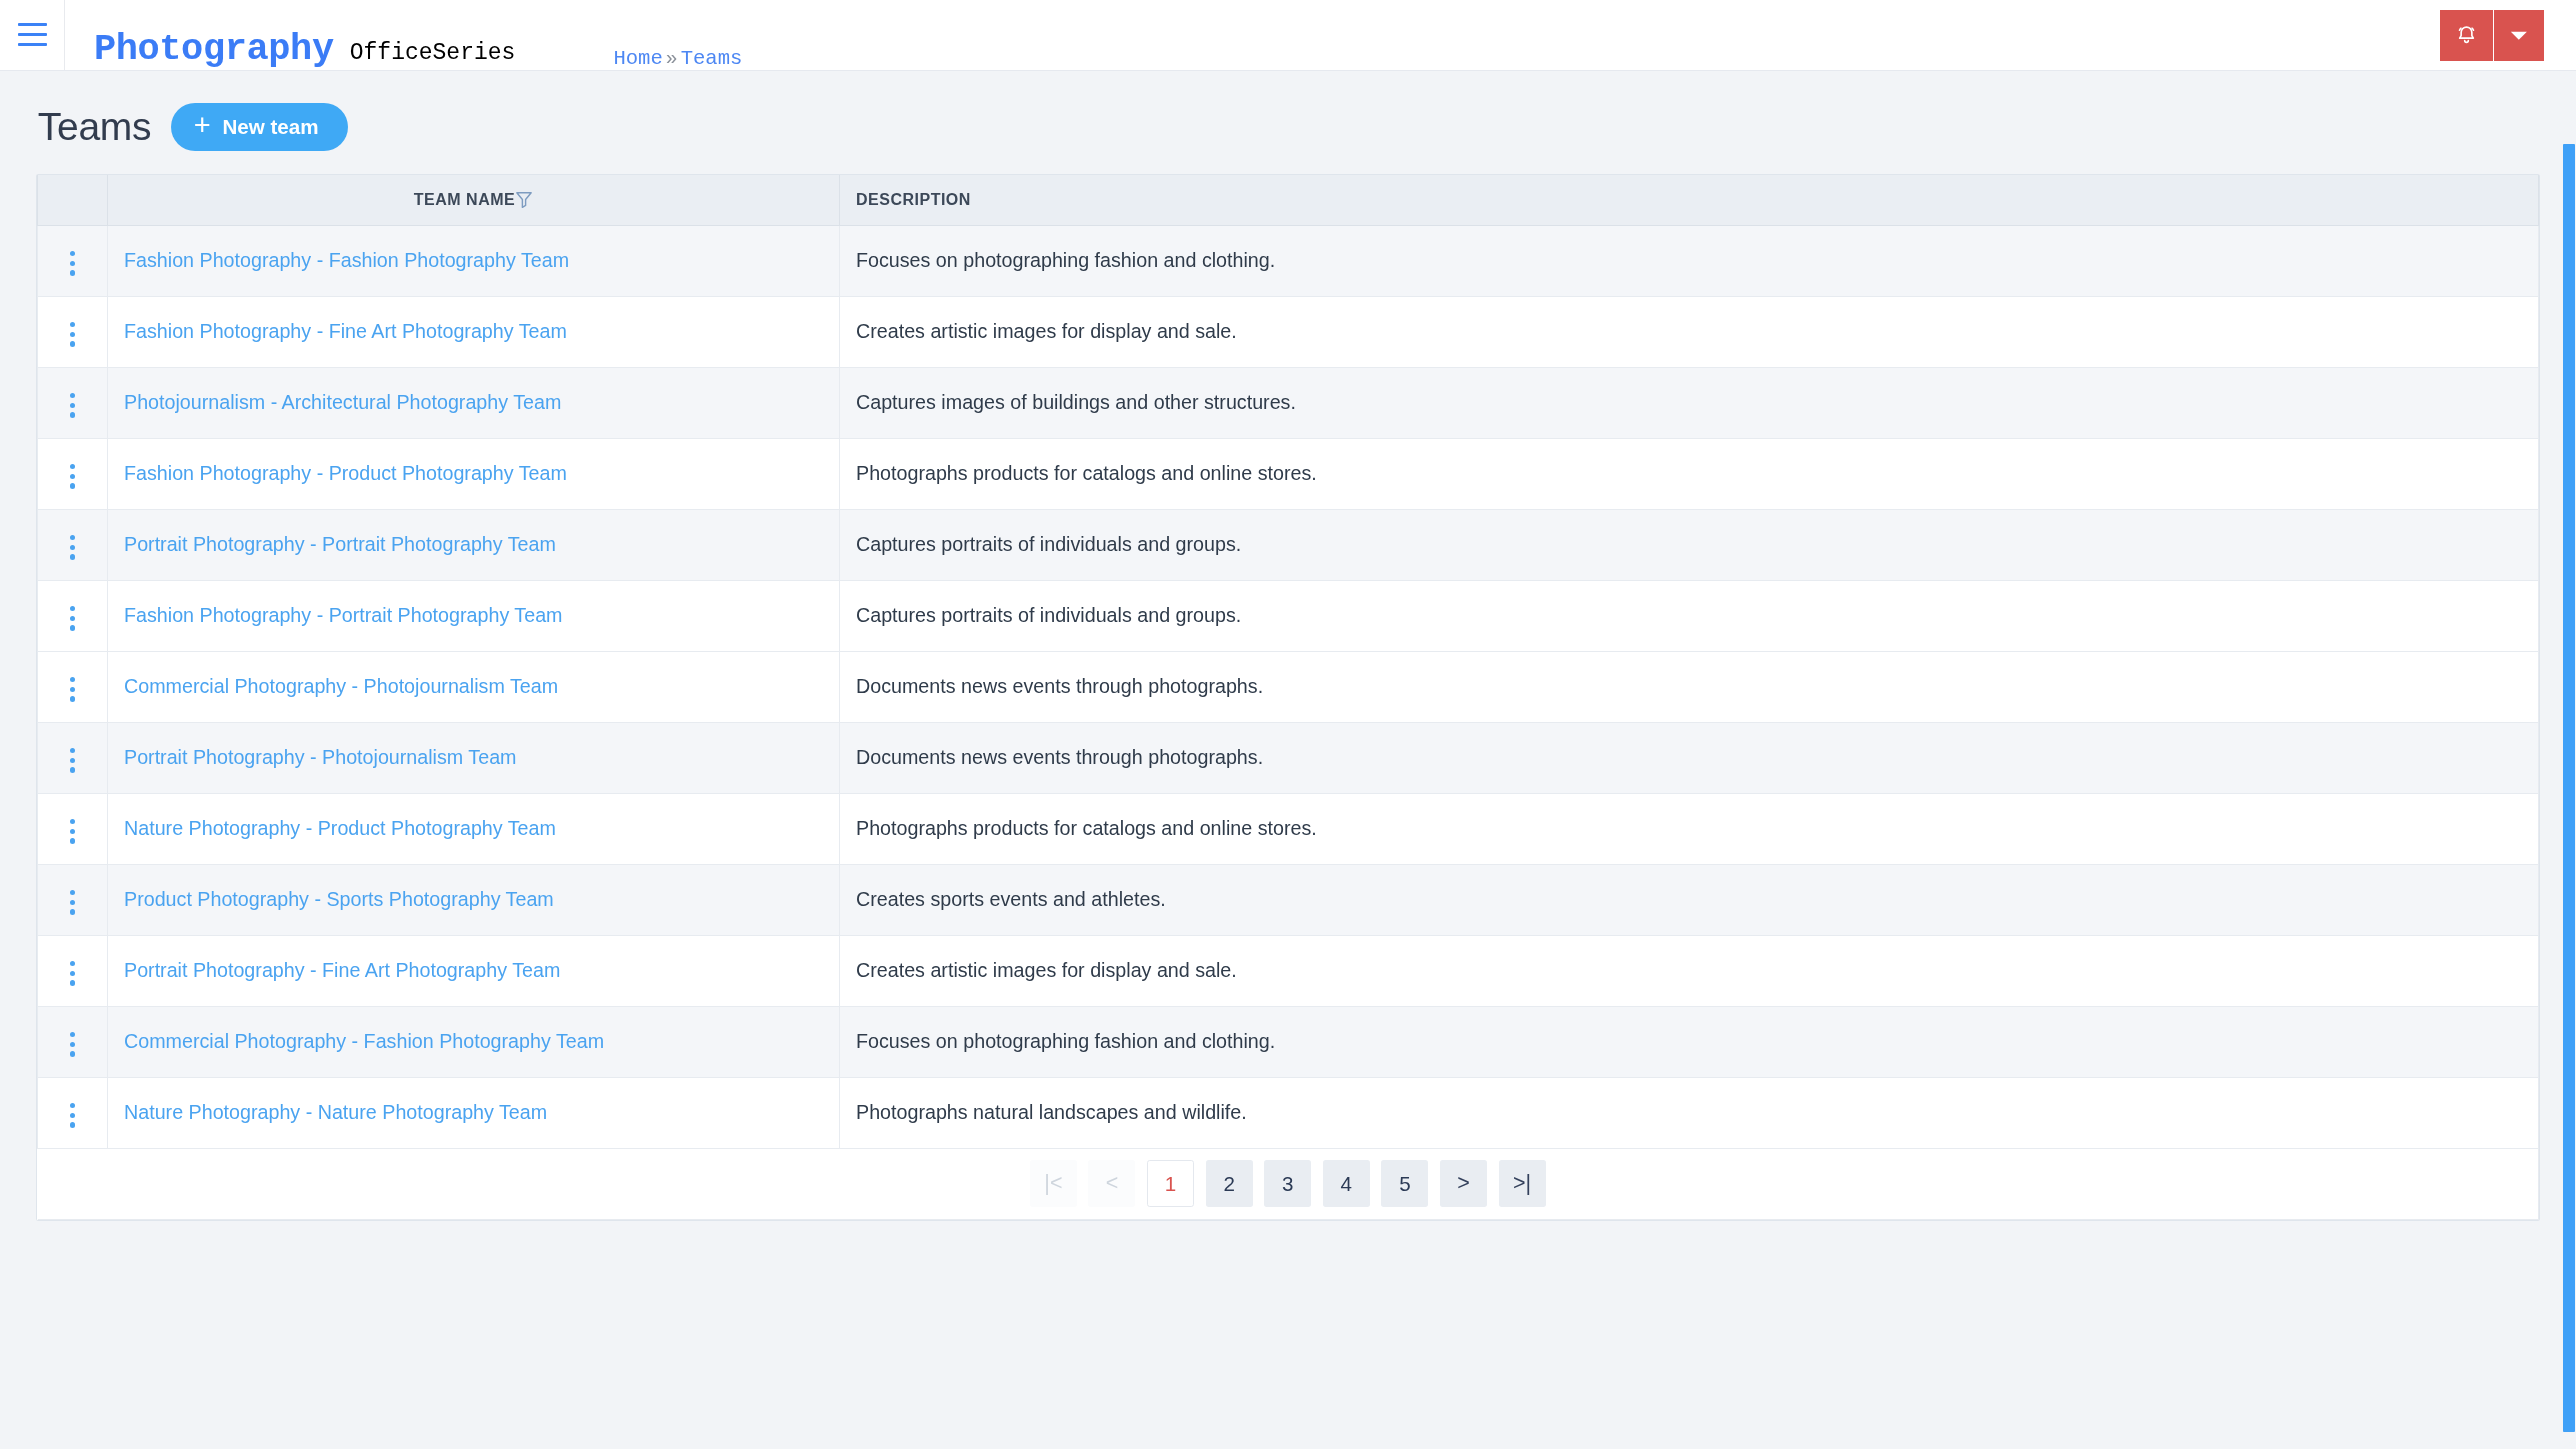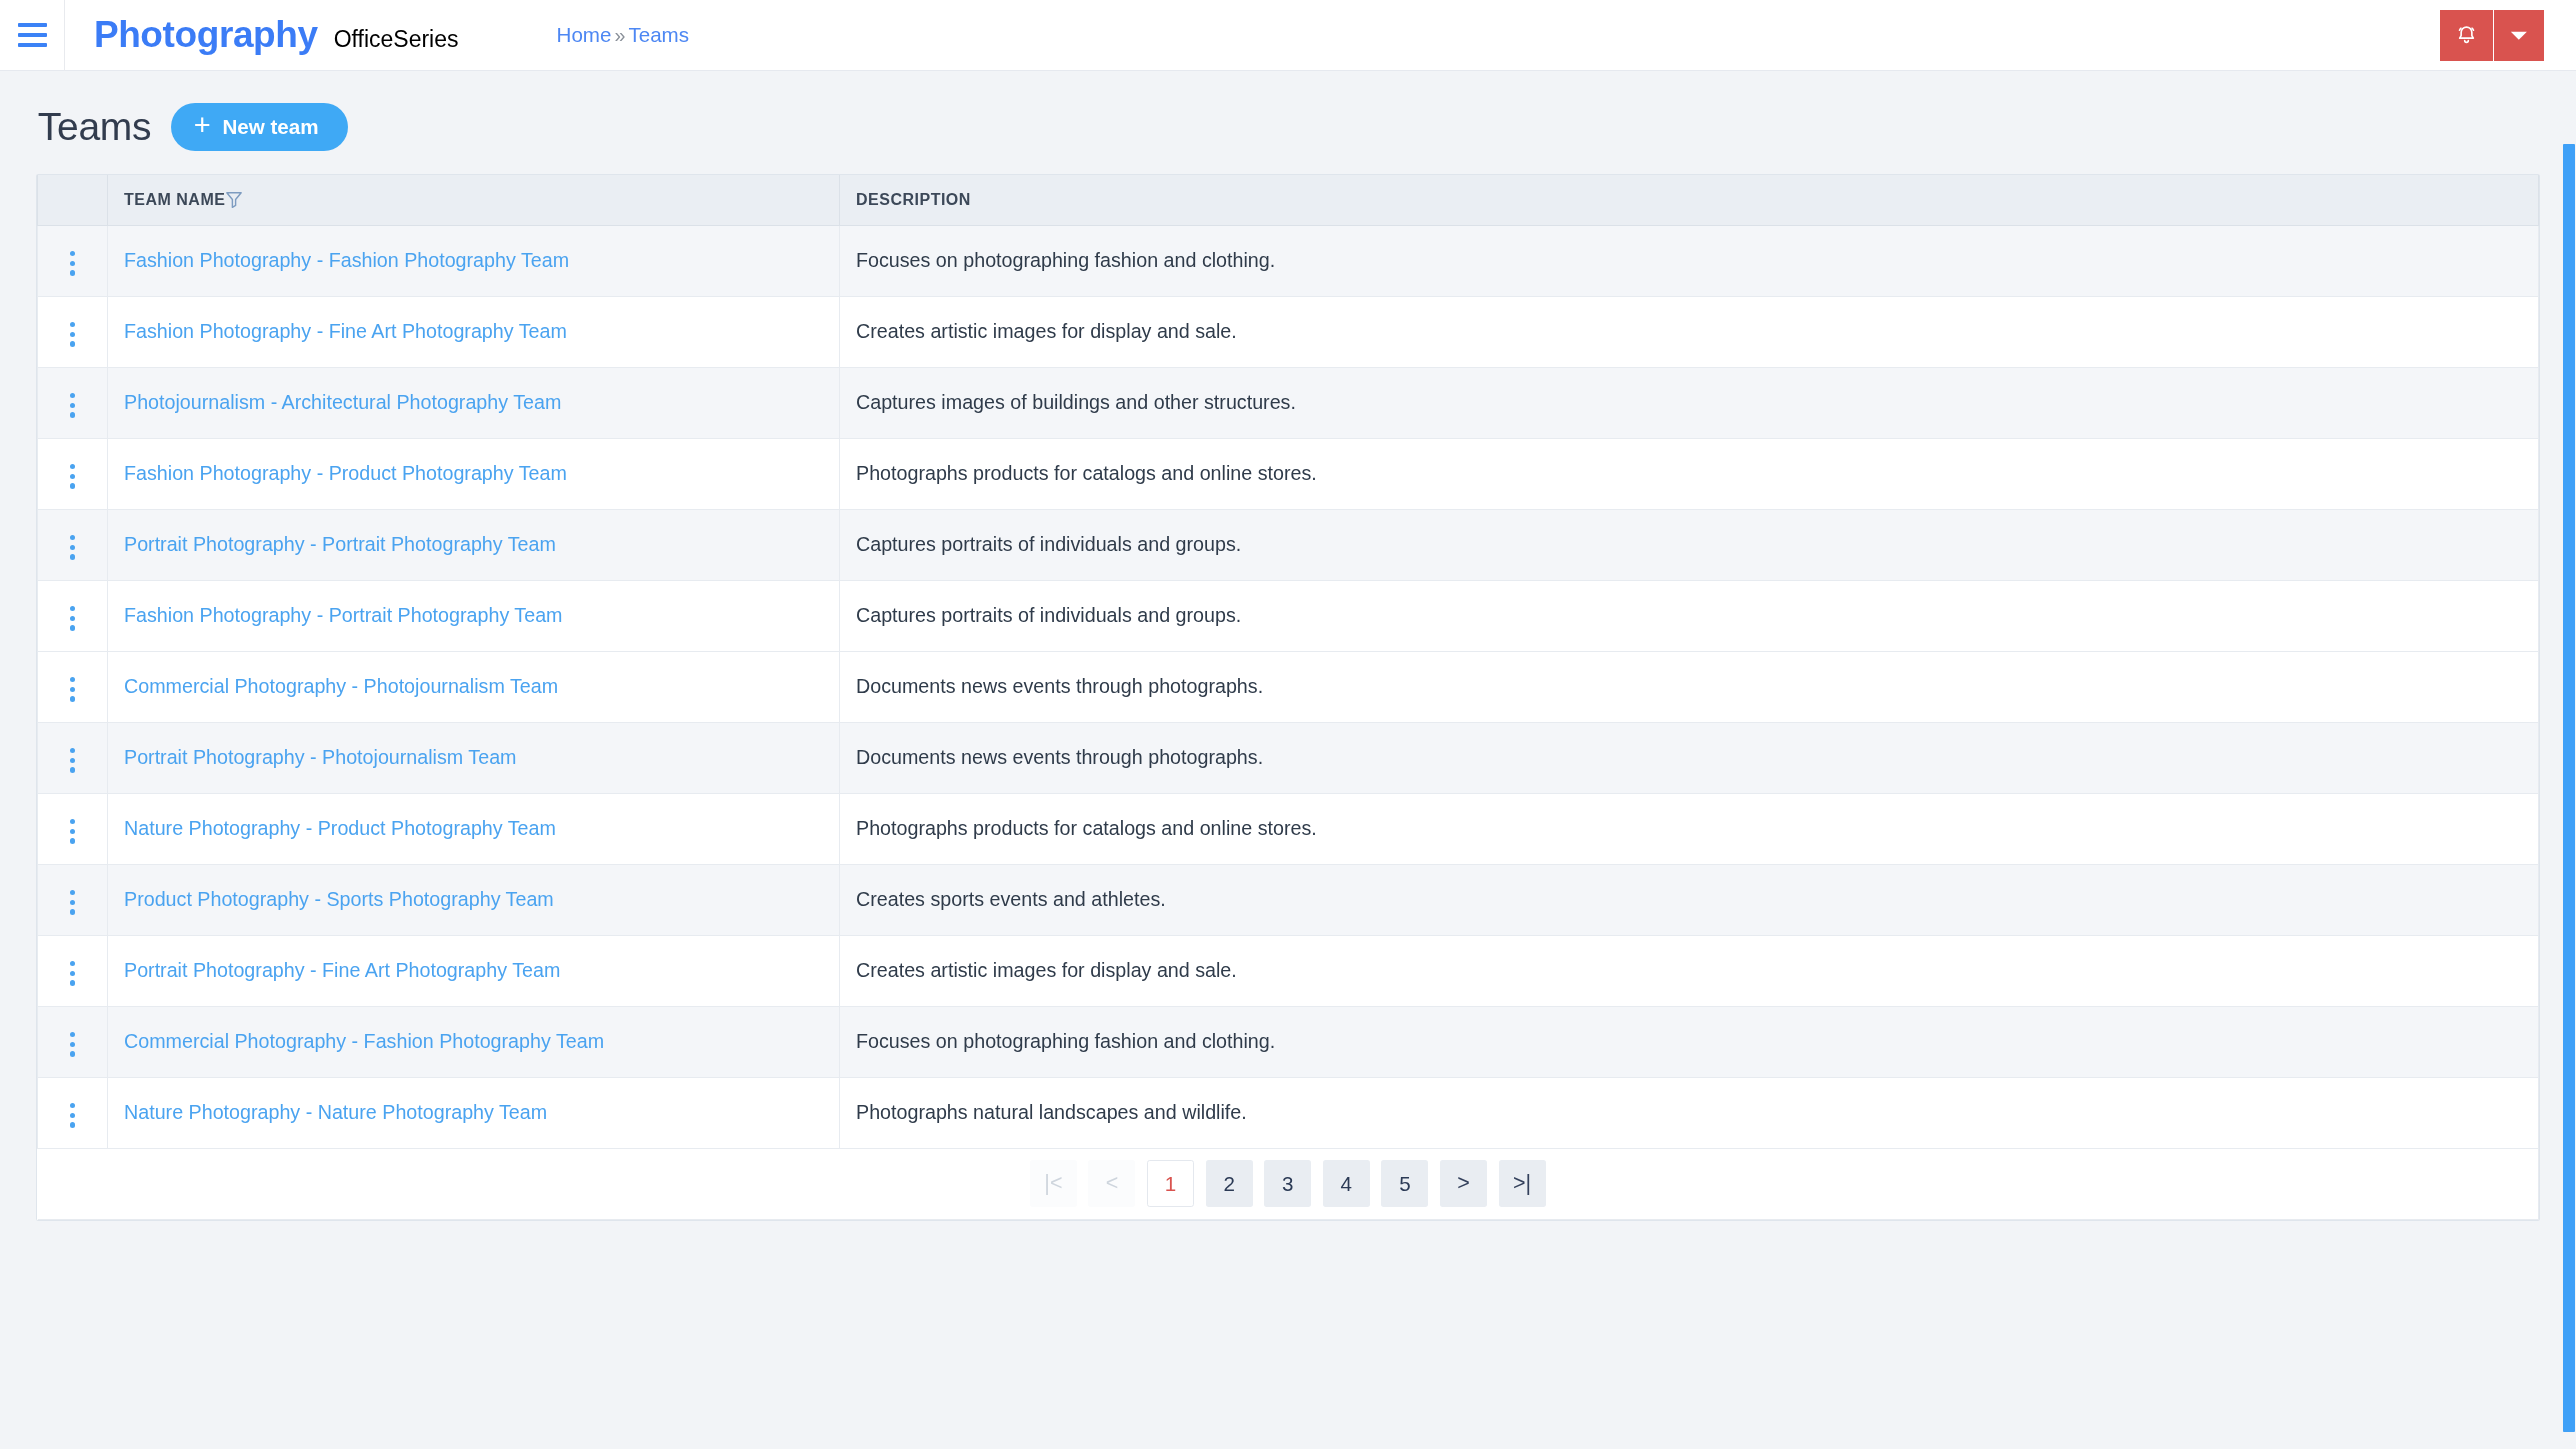--- a/index.html
+++ b/index.html
@@ -10,22 +10,23 @@
     font-family: "Liberation Sans", sans-serif;
     overflow: hidden;
   }
 
   
   .topbar {
     position: relative;
     height: 71px;
     background: #ffffff;
     display: flex;
-    align-items: center;
+    align-items: flex-end;
     border-bottom: 0.9px solid #e6e9ef;
+    font-family: Liberation Mono, monospace;
   }
   .hamburger {
     width: 64px;
     height: 71px;
     display: flex;
     flex-direction: column;
     align-items: center;
     justify-content: center;
     gap: 6.3px;
     cursor: pointer;
@@ -156,21 +157,21 @@
     border-right: 0.9px solid #dbe1e8;
     padding: 0 16px;
     vertical-align: middle;
   }
   th.col-handle { width: 70px; border-left: 0.9px solid #dbe1e8; }
   th.col-name   { width: 732px; position: relative; }
   th.col-desc   { border-right: none; }
   .th-inner {
     display: flex;
     align-items: center;
-    justify-content: flex-start;
+    justify-content: center;
   }
   .filter-icon { cursor: pointer; display: flex; align-items: center; }
 
   table.grid td {
     height: 71px;
     font-size: 19.7px;
     color: #2f3b4a;
     border-bottom: 0.9px solid #e7ebf0;
     border-right: 0.9px solid #e7ebf0;
     padding: 0 16px;

